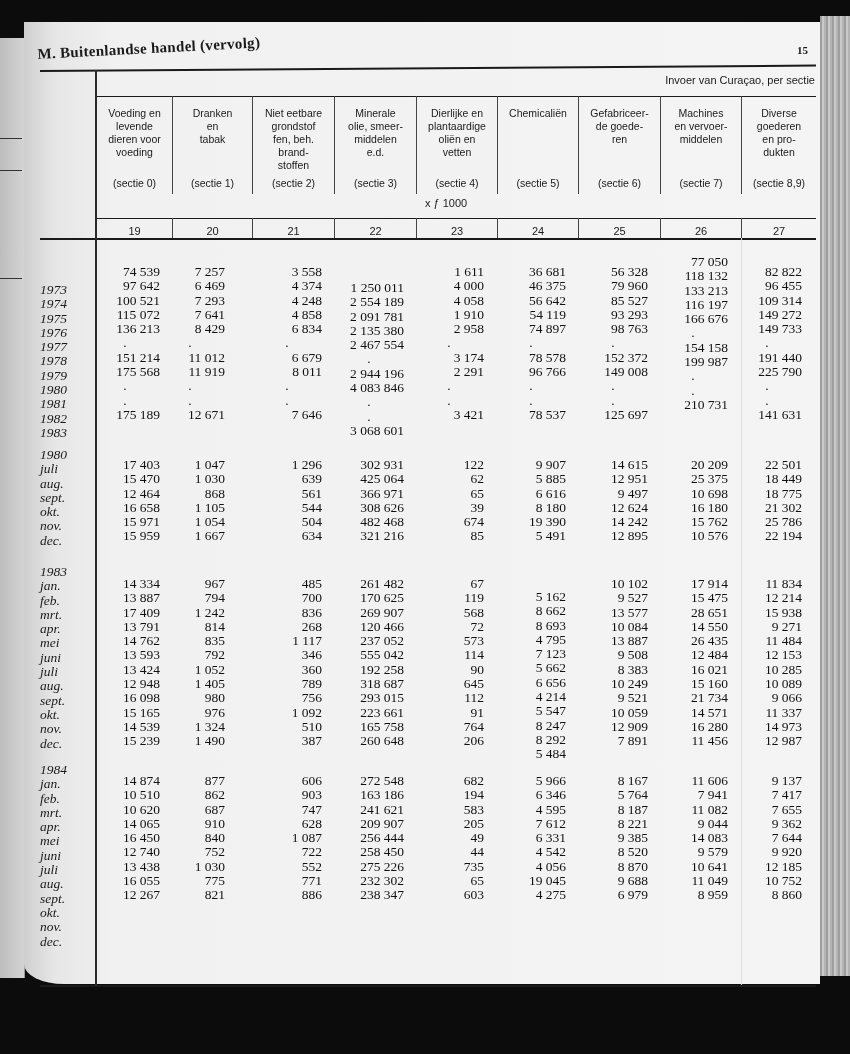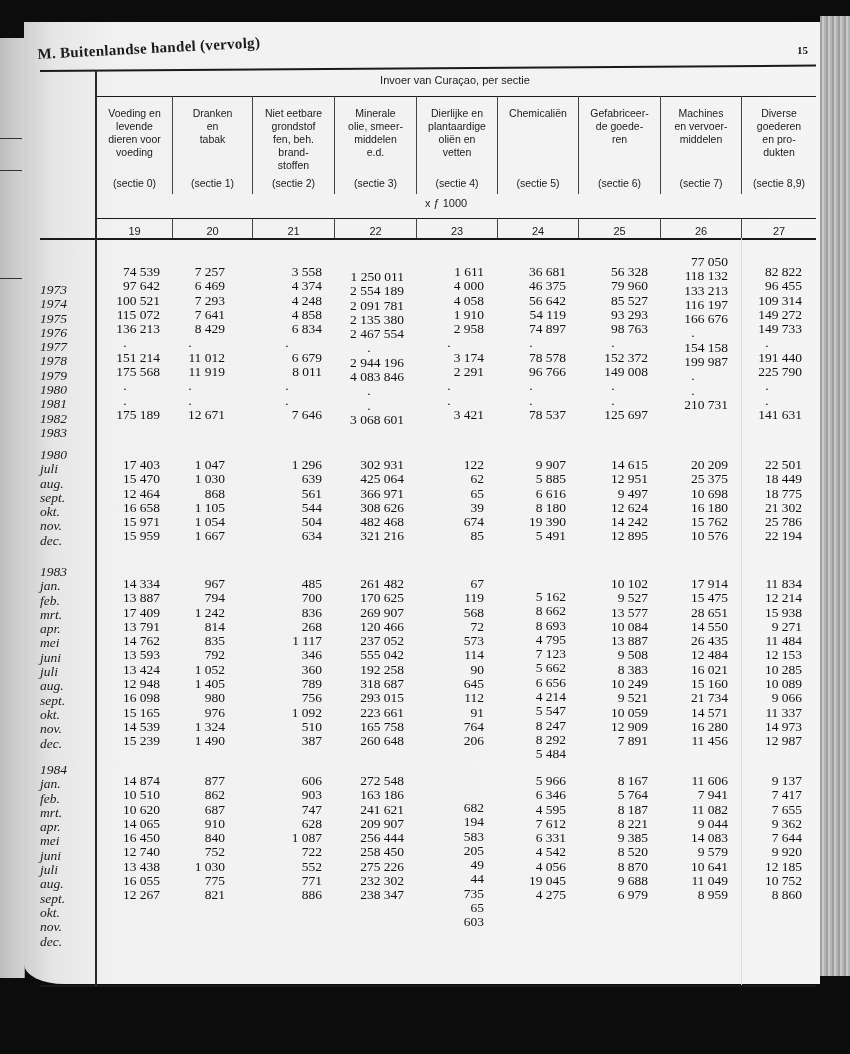--- a/index.html
+++ b/index.html
@@ -28,21 +28,21 @@
     color:#1a1a1a; transform:rotate(-3deg); transform-origin:left bottom; letter-spacing:0.3px;
   }
   .page-number {
     position:absolute; left:797px; top:44px; font-size:11px; font-weight:bold; color:#1a1a1a;
   }
   .rule { position:absolute; background:#1a1a1a; }
   .vline { position:absolute; width:2px; background:#2a2a2a; }
   .thin { position:absolute; width:1px; background:#444; }
 
   .top-caption {
-    position:absolute; left:95px; width:720px; top:74px; text-align:center;
+    position:absolute; left:95px; width:720px; top:74px; text-align:right;
     font-family:"Liberation Sans", sans-serif; font-size:11px; color:#1a1a1a;
   }
   .col-head {
     position:absolute; top:107px; text-align:center;
     font-family:"Liberation Sans", sans-serif; font-size:10.5px; line-height:13px; color:#1a1a1a;
   }
   .col-head .sectie { position:absolute; left:0; right:0; top:70px; }
   .unit-label {
     position:absolute; left:425px; top:197px; font-family:"Liberation Sans", sans-serif; font-size:11px; color:#1a1a1a;
   }
@@ -259,21 +259,21 @@
       <div>4 248</div>
       <div>4 858</div>
       <div>6 834</div>
       <div style="text-align: center; padding-left: 40px;">.</div>
       <div>6 679</div>
       <div>8 011</div>
       <div style="text-align: center; padding-left: 40px;">.</div>
       <div style="text-align: center; padding-left: 40px;">.</div>
       <div>7 646</div>
     </div>
-    <div class="datacol" style="top: 270px; left: 294px; width: 110px;">
+    <div class="datacol" style="top: 281px; left: 294px; width: 110px;">
       <div>1 250 011</div>
       <div>2 554 189</div>
       <div>2 091 781</div>
       <div>2 135 380</div>
       <div>2 467 554</div>
       <div style="text-align: center; padding-left: 40px;">.</div>
       <div>2 944 196</div>
       <div>4 083 846</div>
       <div style="text-align: center; padding-left: 40px;">.</div>
       <div style="text-align: center; padding-left: 40px;">.</div>
@@ -591,21 +591,21 @@
       <div>209 907</div>
       <div>256 444</div>
       <div>258 450</div>
       <div>275 226</div>
       <div>232 302</div>
       <div>238 347</div>
       <div></div>
       <div></div>
       <div></div>
     </div>
-    <div class="datacol" style="top: 801px; left: 374px; width: 110px;">
+    <div class="datacol" style="top: 774px; left: 374px; width: 110px;">
       <div>682</div>
       <div>194</div>
       <div>583</div>
       <div>205</div>
       <div>49</div>
       <div>44</div>
       <div>735</div>
       <div>65</div>
       <div>603</div>
       <div></div>

